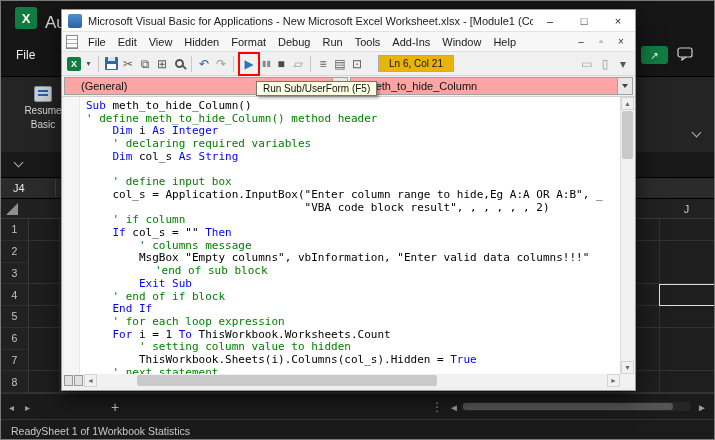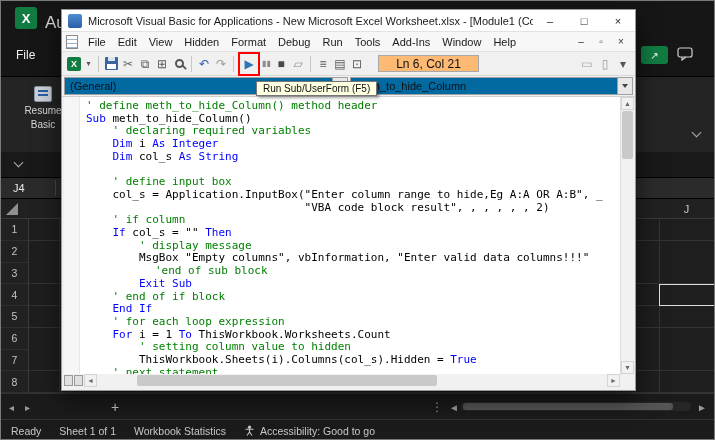--- a/index.html
+++ b/index.html
@@ -33,21 +33,21 @@
   #xl-grid{position:absolute;left:28px;top:218px;width:687px;height:174px;background:#1e1e1e;background-image:repeating-linear-gradient(to bottom,transparent 0,transparent 20.75px,#333 20.75px,#333 21.75px)}
   .v-line{position:absolute;top:0;width:1px;height:174px;background:#333}
   #active-cell{position:absolute;left:658px;top:283px;width:56px;height:22px;border:1.5px solid #dcdcdc}
   #xl-sheetbar{position:absolute;left:0;top:392px;width:715px;height:26px;background:#1b1b1b;border-top:1px solid #333}
   .sheetnav{position:absolute;top:0;height:26px;display:flex;align-items:center;color:#9a9a9a;font-size:10px}
   #sheet-tab{position:absolute;left:42px;top:0;height:26px;padding:0 14px;background:#2f2f2f;color:#fff;font-size:11px;display:flex;align-items:center;border-bottom:2px solid #107c41}
   #add-sheet{position:absolute;left:110px;top:0;height:26px;display:flex;align-items:center;color:#c8c8c8;font-size:14px}
   #sheet-more{position:absolute;left:430px;top:0;height:26px;display:flex;align-items:center;color:#9a9a9a;font-size:12px}
   #hscroll-track{position:absolute;left:460px;top:8px;width:230px;height:9px;background:#262626;border-radius:4px}
   #hscroll-thumb{position:absolute;left:2px;top:1px;width:210px;height:7px;background:#555;border-radius:3px}
-  #xl-status{position:absolute;left:0;top:418px;width:715px;height:22px;background:#1b1b1b;border-top:1px solid #333;display:flex;align-items:center;gap:18px;padding-left:10px;color:#c8c8c8;font-size:10.5px}
+  #xl-status{position:absolute;left:0;top:418px;width:715px;height:22px;background:#1b1b1b;border-top:1px solid #333;display:flex;align-items:center;padding-left:10px;color:#c8c8c8;font-size:10.5px}
   .status-group{display:flex;align-items:center;gap:5px}
 
   
   #vba{position:absolute;left:60px;top:8px;width:575px;height:382px;background:#f0f0f0;border:1px solid #9a9a9a;box-shadow:0 8px 22px rgba(0,0,0,.6);z-index:5;color:#000}
   #vba-titlebar{position:absolute;left:0;top:0;width:100%;height:22px;background:#fff;display:flex;align-items:center;padding-left:6px;border-bottom:1px solid #e2e2e2}
   #vba-app-icon{width:14px;height:14px;border-radius:2px;background:linear-gradient(#4d8fd1,#2b5ea7);flex:0 0 auto}
   #vba-title{font-size:11px;color:#1a1a1a;margin-left:6px;white-space:nowrap;overflow:hidden;flex:1}
   .win-btn{width:34px;height:21px;display:flex;align-items:center;justify-content:center;font-size:11px;color:#222}
   #vba-menubar{position:absolute;left:0;top:22px;width:100%;height:20px;background:#f7f7f7;display:flex;align-items:center;padding:0 4px;border-bottom:1px solid #e0e0e0;font-size:11px}
   #module-icon{width:12px;height:14px;background:#fff;border:1px solid #8a8a8a;margin-right:4px;background-image:repeating-linear-gradient(to bottom,transparent 0,transparent 3px,#9db3c8 3px,#9db3c8 4px)}
@@ -57,24 +57,24 @@
   .tb-icon{width:16px;height:18px;display:flex;align-items:center;justify-content:center;font-size:12px}
   .tb-icon.small{font-size:8px;width:11px}
   .tb-sep{width:1px;height:16px;background:#c8c8c8;margin:0 3px;flex:0 0 auto}
   .excel-glyph{width:14px;height:14px;background:#107c41;border-radius:2px;color:#fff;font-size:9px;font-weight:bold;display:flex;align-items:center;justify-content:center}
   .floppy{width:13px;height:13px;background:#3a66a0;border-radius:1px;position:relative;display:inline-block}
   .floppy::before{content:"";position:absolute;left:3px;top:0;width:7px;height:4px;background:#dce6f2}
   .floppy::after{content:"";position:absolute;left:2px;bottom:1px;width:9px;height:5px;background:#fff}
   .find-glyph{width:9px;height:9px;border:2px solid #555;border-radius:50%;position:relative;display:inline-block}
   .find-glyph::after{content:"";position:absolute;width:6px;height:2px;background:#555;transform:rotate(45deg);right:-5px;bottom:-2px}
   .run-box{border:2px solid #f00;padding:0 1px;display:flex;align-items:center;justify-content:center;height:24px}
-  #ln-box{width:101px;height:17px;background:#fdba74;border:1px solid #a9a9a9;font-size:12px;display:flex;align-items:center;justify-content:center;margin-left:12px;color:#111}
+  #ln-box{width:76px;height:17px;background:#eab308;border:1px solid #a9a9a9;font-size:10px;display:flex;align-items:center;justify-content:center;margin-left:12px;color:#111}
   #tb-spacer{flex:1}
   #vba-combos{position:absolute;left:0;top:66px;width:100%;height:21px;display:flex;gap:2px;padding:1px 2px;background:#f0f0f0;border-bottom:1px solid #d0d0d0}
-  .combo{flex:1;background:#0369a1;border:1px solid #a0a0a0;display:flex;align-items:center;font-size:11px;padding-left:5px;color:#111}
+  .combo{flex:1;background:#fca5a5;border:1px solid #a0a0a0;display:flex;align-items:center;font-size:11px;padding-left:16px;color:#111}
   .combo-arrow{margin-left:auto;width:15px;align-self:stretch;background:#e8e8e8;border-left:1px solid #a0a0a0;display:flex;align-items:center;justify-content:center}
   .tri-down{width:0;height:0;border-left:3.5px solid transparent;border-right:3.5px solid transparent;border-top:4px solid #444}
   #code-area{position:absolute;left:2px;top:87px;right:15px;bottom:16px;background:#fff;overflow:hidden}
   #code-margin{position:absolute;left:0;top:0;bottom:0;width:16px;background:#f6f6f6;border-right:1px solid #e8e8e8}
   #code-editor{position:absolute;left:0;top:0;right:0;bottom:0;padding:3px 0 0 22px;font-family:"DejaVu Sans Mono",monospace;font-size:11px;line-height:12.7px}
   .code-line{white-space:pre}
   #vscroll{position:absolute;right:2px;top:87px;bottom:16px;width:13px;background:#f1f1f1;border-left:1px solid #dcdcdc}
   .scroll-arrow{width:13px;height:13px;display:flex;align-items:center;justify-content:center;font-size:7px;color:#6a6a6a;background:#f1f1f1;border:1px solid #d4d4d4}
   #vscroll .scroll-arrow.down{position:absolute;bottom:0}
   #vthumb{position:absolute;left:1px;top:14px;width:11px;height:48px;background:#c9c9c9;border-radius:2px}
@@ -154,27 +154,20 @@
     <span id="hscroll-track">
         <span id="hscroll-thumb"></span>
       </span>
     <span class="sheetnav" style="left:696px">►</span>
   </div>
 
   <div id="xl-status">
     <span>Ready</span>
     <span>Sheet 1 of 1</span>
     <span>Workbook Statistics</span>
-    <span class="status-group">
-      <svg width="11" height="11" viewBox="0 0 11 11">
-          <circle cx="5.5" cy="2.2" r="1.6" fill="#c8c8c8"></circle>
-          <path d="M1.5 4.2 L9.5 4.2 M5.5 4.2 L5.5 7 M5.5 7 L3 10.5 M5.5 7 L8 10.5" stroke="#c8c8c8" stroke-width="1.1" fill="none"></path>
-        </svg>
-      <span>Accessibility: Good to go</span>
-    </span>
   </div>
 
   <div id="vba">
     <div id="vba-titlebar">
       <span id="vba-app-icon"></span>
       <span id="vba-title">Microsoft Visual Basic for Applications - New Microsoft Excel Worksheet.xlsx - [Module1 (Code)]</span>
       <span class="win-btn">–</span>
       <span class="win-btn">□</span>
       <span class="win-btn">×</span>
     </div>
@@ -251,32 +244,32 @@
         <span>meth_to_hide_Column</span>
         <span class="combo-arrow">
             <span class="tri-down"></span>
           </span>
       </span>
     </div>
 
     <div id="code-area">
       <div id="code-margin"></div>
       <div id="code-editor">
+          <div class="code-line"><span style="color: rgb(0, 0, 255);">Sub</span><span style="color: rgb(0, 0, 0);"> meth_to_hide_Column()</span></div>
           <div class="code-line"><span style="color: rgb(0, 128, 0);">' define meth_to_hide_Column() method header</span></div>
-          <div class="code-line"><span style="color: rgb(0, 0, 255);">Sub</span><span style="color: rgb(0, 0, 0);"> meth_to_hide_Column()</span></div>
+          <div class="code-line"><span style="color: rgb(0, 0, 0);">    </span><span style="color: rgb(0, 0, 255);">Dim</span><span style="color: rgb(0, 0, 0);"> i </span><span style="color: rgb(0, 0, 255);">As Integer</span></div>
           <div class="code-line"><span style="color: rgb(0, 0, 0);">    </span><span style="color: rgb(0, 128, 0);">' declaring required variables</span></div>
-          <div class="code-line"><span style="color: rgb(0, 0, 0);">    </span><span style="color: rgb(0, 0, 255);">Dim</span><span style="color: rgb(0, 0, 0);"> i </span><span style="color: rgb(0, 0, 255);">As Integer</span></div>
           <div class="code-line"><span style="color: rgb(0, 0, 0);">    </span><span style="color: rgb(0, 0, 255);">Dim</span><span style="color: rgb(0, 0, 0);"> col_s </span><span style="color: rgb(0, 0, 255);">As String</span></div>
           <div class="code-line"><span style="color: rgb(0, 0, 0);">    </span></div>
           <div class="code-line"><span style="color: rgb(0, 0, 0);">    </span><span style="color: rgb(0, 128, 0); margin-top: 38px;">' define input box</span></div>
           <div class="code-line"><span style="color: rgb(0, 0, 0);">    col_s = Application.InputBox("Enter column range to hide,Eg A:A OR A:B", _</span></div>
           <div class="code-line"><span style="color: rgb(0, 0, 0);">                                 "VBA code block result", , , , , , 2)</span></div>
           <div class="code-line"><span style="color: rgb(0, 0, 0);">    </span><span style="color: rgb(0, 128, 0);">' if column</span></div>
           <div class="code-line"><span style="color: rgb(0, 0, 0);">    </span><span style="color: rgb(0, 0, 255);">If</span><span style="color: rgb(0, 0, 0);"> col_s = "" </span><span style="color: rgb(0, 0, 255);">Then</span></div>
-          <div class="code-line"><span style="color: rgb(0, 0, 0);">        </span><span style="color: rgb(0, 128, 0);">' display message</span></div>
+          <div class="code-line"><span style="color: rgb(0, 0, 0);">        </span><span style="color: rgb(0, 128, 0);">' columns message</span></div>
           <div class="code-line"><span style="color: rgb(0, 0, 0);">        MsgBox "Empty columns", vbInformation, "Enter valid data columns!!!"</span></div>
           <div class="code-line"><span style="color: rgb(0, 0, 0);">        </span><span style="color: rgb(0, 128, 0); margin-left: 16px;">'end of sub block</span></div>
           <div class="code-line"><span style="color: rgb(0, 0, 0);">        </span><span style="color: rgb(0, 0, 255);">Exit Sub</span></div>
           <div class="code-line"><span style="color: rgb(0, 0, 0);">    </span><span style="color: rgb(0, 128, 0);">' end of if block</span></div>
           <div class="code-line"><span style="color: rgb(0, 0, 0);">    </span><span style="color: rgb(0, 0, 255);">End If</span></div>
           <div class="code-line"><span style="color: rgb(0, 0, 0);">    </span><span style="color: rgb(0, 128, 0);">' for each loop expression</span></div>
           <div class="code-line"><span style="color: rgb(0, 0, 0);">    </span><span style="color: rgb(0, 0, 255);">For</span><span style="color: rgb(0, 0, 0);"> i = 1 </span><span style="color: rgb(0, 0, 255);">To</span><span style="color: rgb(0, 0, 0);"> ThisWorkbook.Worksheets.Count</span></div>
           <div class="code-line"><span style="color: rgb(0, 0, 0);">        </span><span style="color: rgb(0, 128, 0);">' setting column value to hidden</span></div>
           <div class="code-line"><span style="color: rgb(0, 0, 0);">        ThisWorkbook.Sheets(i).Columns(col_s).Hidden = </span><span style="color: rgb(0, 0, 255); text-align: right;">True</span></div>
           <div class="code-line"><span style="color: rgb(0, 0, 0);">    </span><span style="color: rgb(0, 128, 0);">' next statement</span></div>

